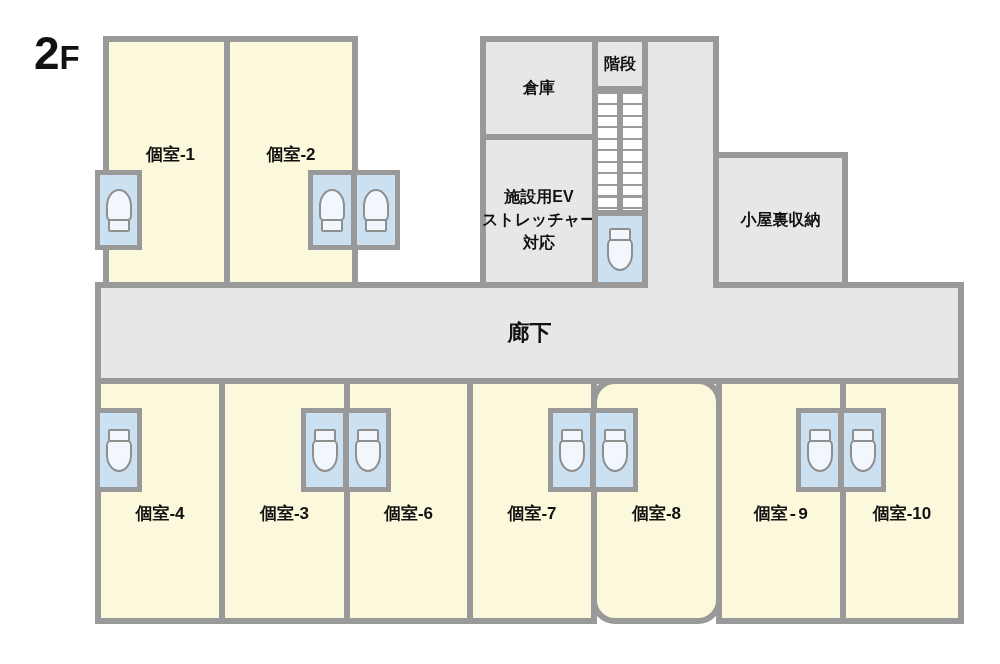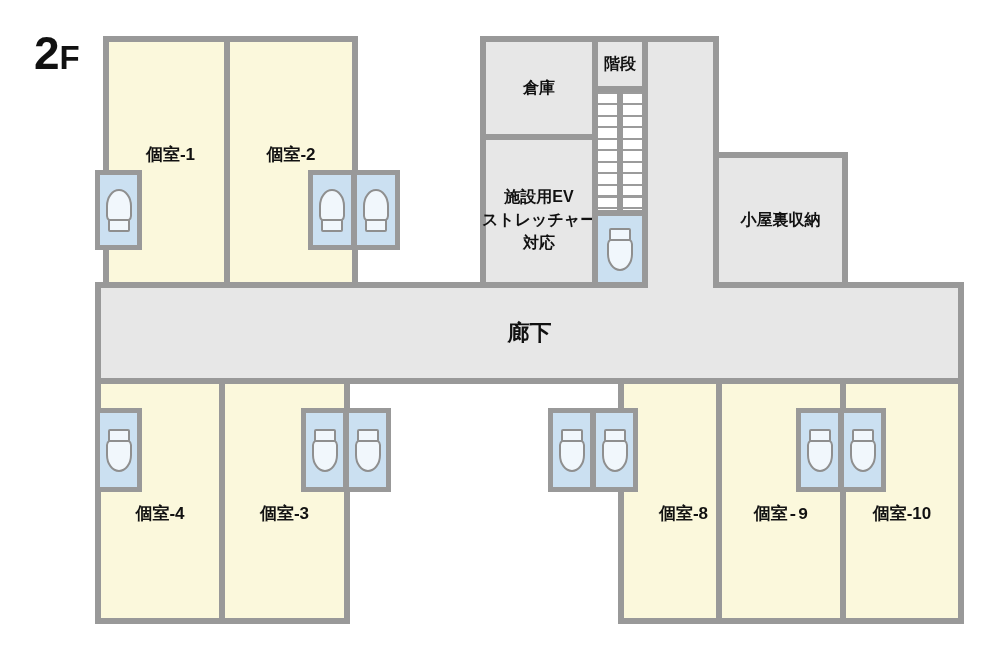--- a/index.html
+++ b/index.html
@@ -99,21 +99,27 @@
   <div class="abs service center-flex" style="left:713px;top:152px;width:135px;height:136px;">
     <span class="lbl">小屋裏収納</span>
   </div>
 
   <div class="abs room bottom-room" style="left:95px;top:378px;width:130px;height:246px;padding-left:30px;">
     <span class="room-label">個室-4</span>
   </div>
   <div class="abs room bottom-room" style="left:219px;top:378px;width:131px;height:246px;">
     <span class="room-label">個室-3</span>
   </div>
-  <div class="abs room bottom-room" style="left:618px;top:378px;width:131px;height:246px;">
+  <div class="abs room bottom-room" style="left:344px;top:378px;width:129px;height:246px;">
+    <span class="room-label">個室-6</span>
+  </div>
+  <div class="abs room bottom-room" style="left:467px;top:378px;width:130px;height:246px;">
+    <span class="room-label">個室-7</span>
+  </div>
+  <div class="abs room bottom-room" style="left:591px;top:378px;width:131px;height:246px;border-radius:24px;">
     <span class="room-label">個室-8</span>
   </div>
   <div class="abs room bottom-room" style="left:716px;top:378px;width:130px;height:246px;font-family:Liberation Mono, monospace;">
     <span class="room-label">個室-9</span>
   </div>
   <div class="abs room bottom-room" style="left:840px;top:378px;width:124px;height:246px;">
     <span class="room-label">個室-10</span>
   </div>
 
   <div class="abs toilet-room" style="left:95px;top:170px;width:47px;height:80px;">

